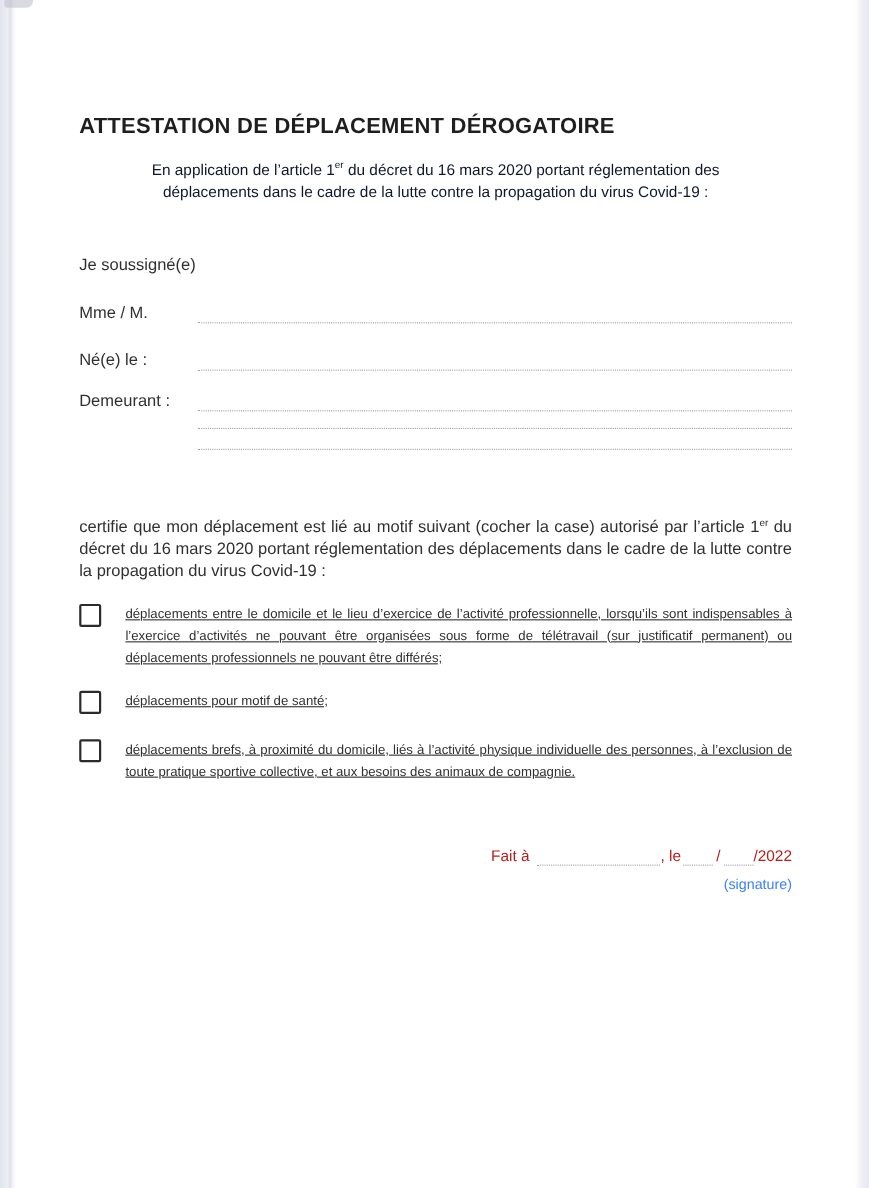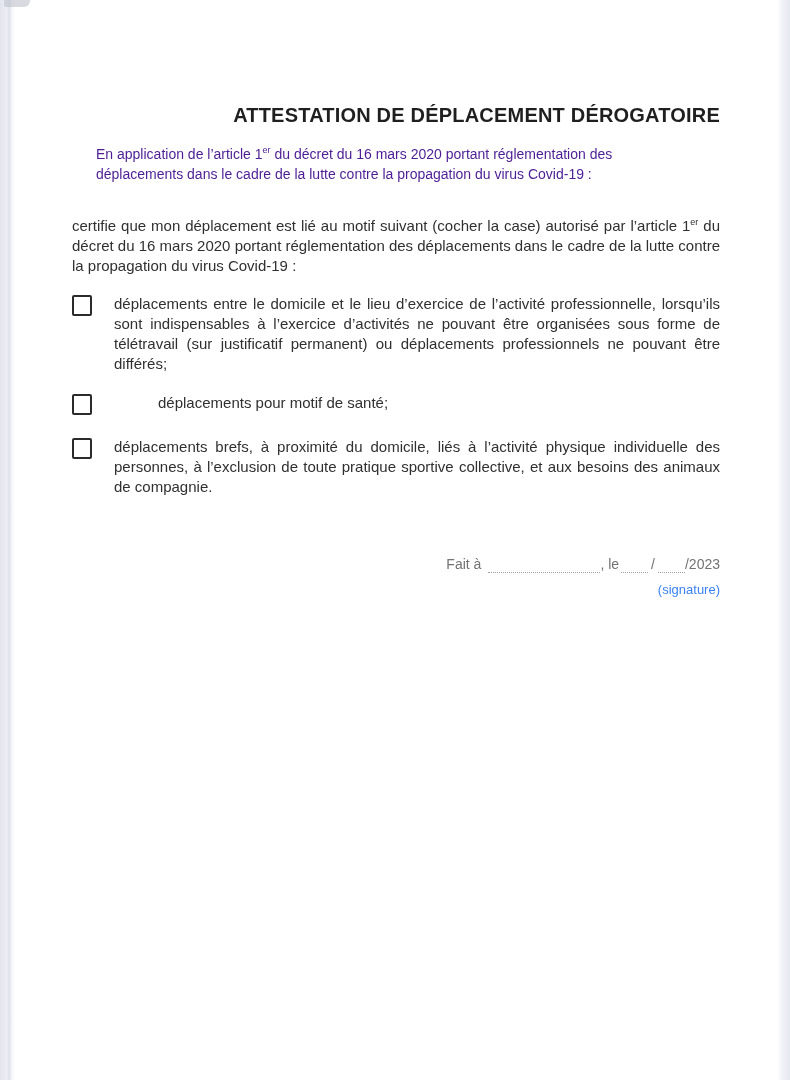--- a/index.html
+++ b/index.html
@@ -19,26 +19,26 @@
     position: absolute; right: 0; top: 0; bottom: 0; width: 13px;
     background: linear-gradient(to left, #e6e8f0 0%, #f0f1f6 55%, #ffffff 100%);
   }
   .corner-smudge {
     position: absolute; left: 4px; top: 0; width: 26px; height: 7px;
     background: #b9bcc7; opacity: .55; border-radius: 0 0 6px 2px;
   }
   .page { position: relative; padding: 104px 70px 0 72px; }
 
   .title {
-    margin: 0; font-size: 20px; font-weight: bold; text-align: right;
+    margin: 0; font-size: 20px; font-weight: bold; text-align: left;
     color: #1f1f1f; letter-spacing: 0.2px;
   }
   .subtitle {
     margin: 13px auto 0; max-width: 600px;
-    font-size: 14px; line-height: 20px; text-align: left; color: #4c1d95;
+    font-size: 14px; line-height: 20px; text-align: center; color: #0f172a;
   }
   sup { font-size: 9px; }
 
   .identity { margin-top: 47px; font-size: 15px; color: #303030; }
   .id-intro { line-height: 19px; }
   .id-row { display: flex; align-items: flex-end; line-height: 19px; }
   .row-name  { margin-top: 25px; }
   .row-birth { margin-top: 24px; }
   .row-addr  { margin-top: 18px; }
   .label-col { width: 108px; flex: none; }
@@ -48,44 +48,44 @@
     font-size: 14px; color: #333;
   }
   .addr-extra {
     margin-left: 108px; height: 0;
     border-bottom: 1px dotted #9aa0a6;
   }
   .addr-extra-1 { margin-top: 15px; }
   .addr-extra-2 { margin-top: 18px; }
 
   .certify {
-    margin: 28px 0 0; font-size: 15px; line-height: 20px;
+    margin: 56px 0 0; font-size: 15px; line-height: 20px;
     text-align: justify; color: #303030;
   }
 
   .reason { display: flex; align-items: flex-start; }
   .reason-1 { margin-top: 18px; }
   .reason-2 { margin-top: 26px; }
-  .reason-3 { margin-top: 19px; gap: 44px; }
+  .reason-3 { margin-top: 19px; }
   .reason-4 { margin-top: 20px; }
   .reason-5 { margin-top: 22px; }
   .checkbox {
     flex: none; width: 16px; height: 17px; margin-top: 1px;
     border: 2px solid #2b2b2b; border-radius: 2px; background: #ffffff;
     cursor: pointer;
   }
   .reason-text {
-    margin: 0 0 0 22px; font-size: 15px; line-height: 20px;
-    text-align: justify; color: #303030;
+    margin: 0 0 0 22px; font-size: 12px; line-height: 20px;
+    text-align: justify; color: #303030; text-decoration: underline;
   }
 
   .footer-line {
     margin-top: 58px;
     display: flex; justify-content: flex-end; align-items: flex-end;
-    font-size: 14px; line-height: 18px; color: #737373;
+    font-size: 14px; line-height: 18px; color: #b91c1c;
   }
   .f-dots { border-bottom: 1px dotted #9aa0a6; height: 15px; }
   .f-place { width: 112px; margin-left: 7px; }
   .f-day, .f-month { width: 27px; }
   .f-sep { padding: 0 3px; }
   .f-le { margin-right: 2px; }
   .signature {
     margin-top: 9px; text-align: right;
     font-size: 13px; color: #3b82f6;
   }
@@ -96,20 +96,40 @@
 <div class="edge-left"></div>
 <div class="edge-right"></div>
 <div class="corner-smudge"></div>
 
 <div class="page">
 
   <h1 class="title">ATTESTATION DE DÉPLACEMENT DÉROGATOIRE</h1>
 
   <p class="subtitle"><span>En application de l’article 1</span><sup>er</sup><span> du décret du 16 mars 2020 portant réglementation des déplacements dans le cadre de la lutte contre la propagation du virus Covid-19 :</span></p>
 
+  <div class="identity">
+    <div class="id-intro">Je soussigné(e)</div>
+
+    <div class="id-row row-name">
+      <span class="label-col">Mme / M.</span>
+      <span class="dotted"></span>
+    </div>
+
+    <div class="id-row row-birth">
+      <span class="label-col">Né(e) le :</span>
+      <span class="dotted"></span>
+    </div>
+
+    <div class="id-row row-addr">
+      <span class="label-col">Demeurant :</span>
+      <span class="dotted"></span>
+    </div>
+    <div class="addr-extra addr-extra-1"></div>
+    <div class="addr-extra addr-extra-2"></div>
+  </div>
 
   <p class="certify"><span>certifie que mon déplacement est lié au motif suivant (cocher la case) autorisé par l’article 1</span><sup>er</sup><span> du décret du 16 mars 2020 portant réglementation des déplacements dans le cadre de la lutte contre la propagation du virus Covid-19 :</span></p>
 
   <div class="reasons">
     <div class="reason reason-1">
       <span class="checkbox"></span>
       <p class="reason-text">déplacements entre le domicile et le lieu d’exercice de l’activité professionnelle, lorsqu’ils sont indispensables à l’exercice d’activités ne pouvant être organisées sous forme de télétravail (sur justificatif permanent) ou déplacements professionnels ne pouvant être différés;</p>
     </div>
     <div class="reason reason-3">
       <span class="checkbox"></span>
@@ -121,18 +141,18 @@
     </div>
   </div>
 
   <div class="footer-line">
     <span>Fait à</span>
     <span class="f-dots f-place"></span>
     <span class="f-le">, le</span>
     <span class="f-dots f-day"></span>
     <span class="f-sep">/</span>
     <span class="f-dots f-month"></span>
-    <span>/2023</span>
+    <span>/2022</span>
   </div>
 
   <div class="signature">(signature)</div>
 
 </div>
 
 </body></html>

